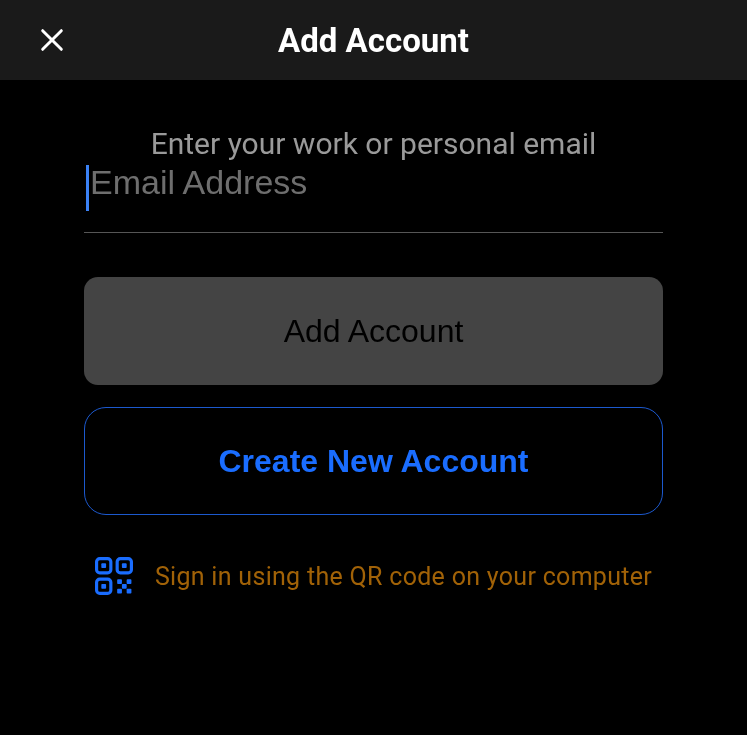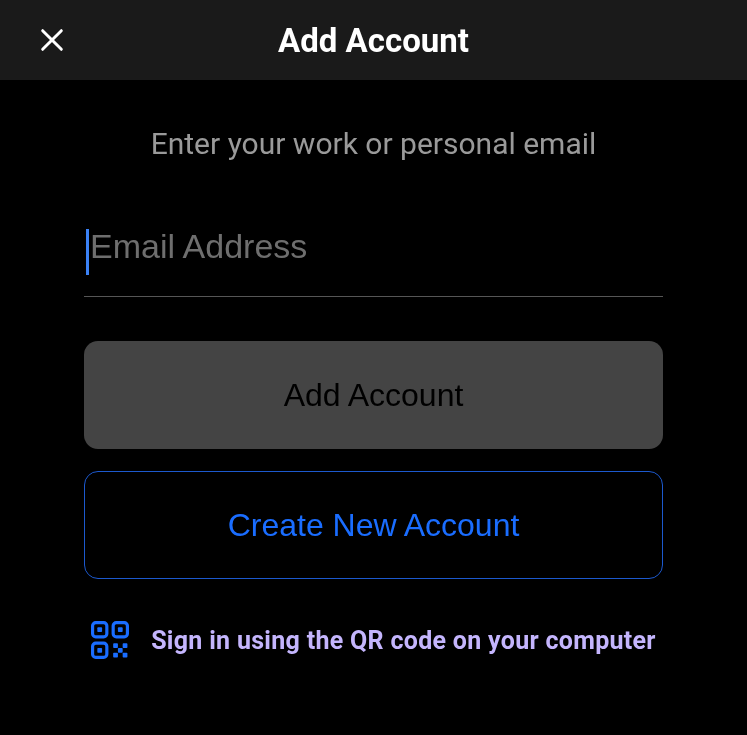--- a/index.html
+++ b/index.html
@@ -48,21 +48,20 @@
       padding: 0 84px;
     }
     .instruction {
       color: #9a9a9a;
       font-size: 30px;
       text-align: center;
       margin-top: 46px;
       font-weight: 400;
     }
     .input-wrap {
-      margin-top: 64px;
       position: relative;
       border-bottom: 1.5px solid #565656;
       height: 72px;
       display: flex;
       align-items: flex-start;
     }
     .cursor {
       position: absolute;
       left: 2px;
       top: 4px;
@@ -98,45 +97,45 @@
       display: flex;
       align-items: center;
       justify-content: center;
     }
     .secondary-btn {
       margin-top: 22px;
       width: 100%;
       height: 108px;
       background: transparent;
       border: 1.5px solid #1c59ce;
-      border-radius: 14px;
+      border-radius: 22px;
       color: #1a6dff;
       font-size: 32px;
-      font-weight: 400;
+      font-weight: 700;
       cursor: pointer;
       display: flex;
       align-items: center;
       justify-content: center;
     }
     .qr-row {
       margin-top: 42px;
       display: flex;
       align-items: center;
       justify-content: center;
       gap: 22px;
       cursor: pointer;
     }
     .qr-icon {
       width: 38px;
       height: 38px;
     }
     .qr-text {
-      color: #c4b5fd;
+      color: #a16207;
       font-size: 25px;
-      font-weight: 700;
+      font-weight: 400;
       letter-spacing: 0.3px;
     }
   </style>
 </head>
 <body>
 
 <div class="header">
   <div class="close-btn">
     <svg viewBox="0 0 24 24" fill="none" stroke="#ffffff" stroke-width="2.2" stroke-linecap="round">
       <line x1="5" y1="5" x2="19" y2="19"></line>

